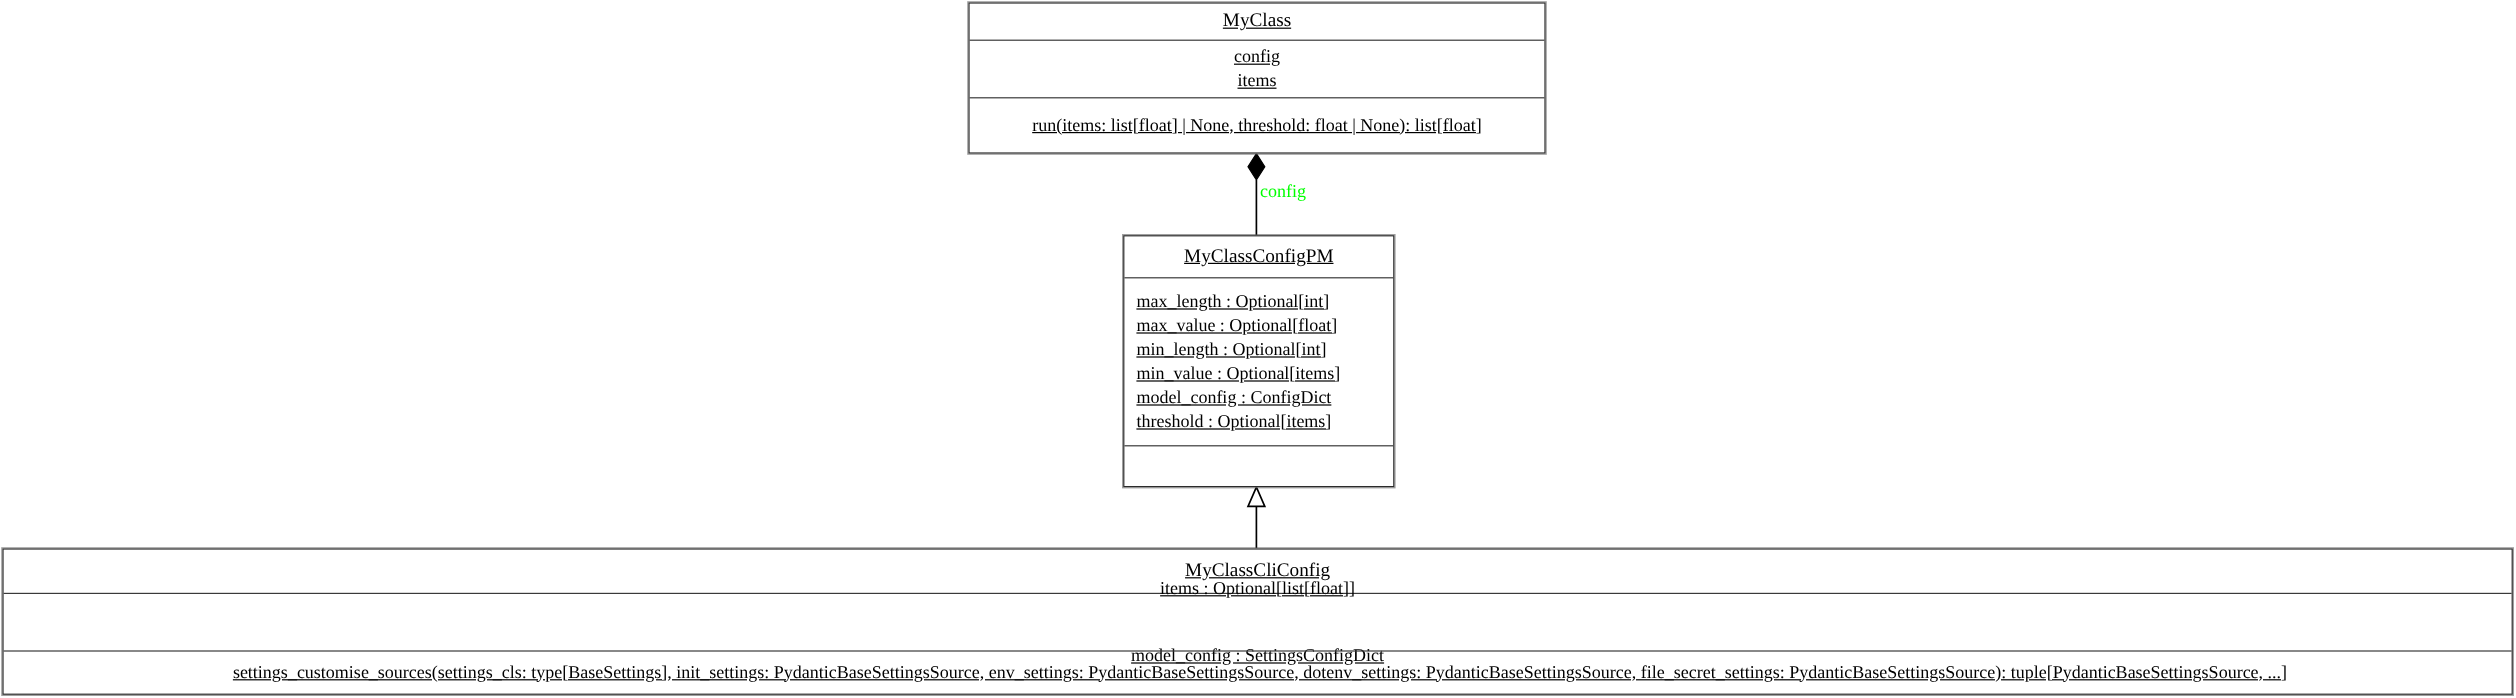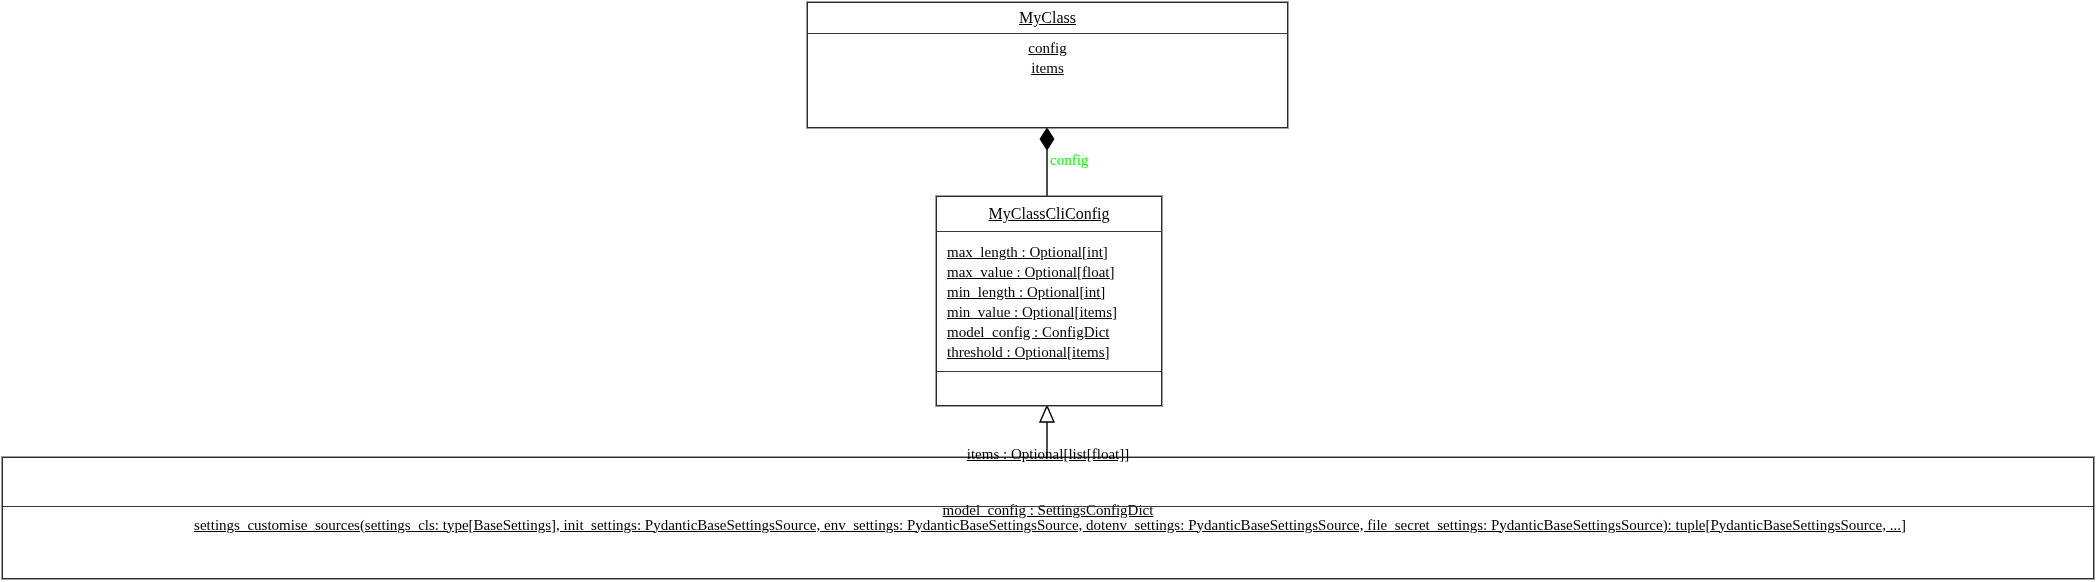--- a/index.html
+++ b/index.html
@@ -159,38 +159,44 @@
   <div class="edge-label" id="edge-label-config">config</div>
 
   <div class="uml-class" id="class-myclass">
     <div class="uml-compartment comp-name">
       <div class="uml-name">MyClass</div>
     </div>
     <div class="uml-compartment comp-attrs attrs-centered">
       <div class="uml-attr">config</div>
       <div class="uml-attr">items</div>
     </div>
+    <div class="uml-compartment comp-ops ops-centered">
+      <div class="uml-op">run(items: list[float] | None, threshold: float | None): list[float]</div>
+    </div>
   </div>
 
   <div class="uml-class" id="class-myclassconfigpm">
     <div class="uml-compartment comp-name">
-      <div class="uml-name">MyClassCliConfig</div>
+      <div class="uml-name">MyClassConfigPM</div>
     </div>
     <div class="uml-compartment comp-attrs attrs-left">
       <div class="uml-attr">max_length : Optional[int]</div>
       <div class="uml-attr">max_value : Optional[float]</div>
       <div class="uml-attr">min_length : Optional[int]</div>
       <div class="uml-attr">min_value : Optional[items]</div>
       <div class="uml-attr">model_config : ConfigDict</div>
       <div class="uml-attr">threshold : Optional[items]</div>
     </div>
     <div class="uml-compartment comp-ops ops-centered"></div>
   </div>
 
   <div class="uml-class" id="class-myclasscliconfig">
+    <div class="uml-compartment comp-name">
+      <div class="uml-name">MyClassCliConfig</div>
+    </div>
     <div class="uml-compartment comp-attrs attrs-centered">
       <div class="uml-attr">items : Optional[list[float]]</div>
       <div class="uml-attr">model_config : SettingsConfigDict</div>
     </div>
     <div class="uml-compartment comp-ops ops-centered">
       <div class="uml-op">settings_customise_sources(settings_cls: type[BaseSettings], init_settings: PydanticBaseSettingsSource, env_settings: PydanticBaseSettingsSource, dotenv_settings: PydanticBaseSettingsSource, file_secret_settings: PydanticBaseSettingsSource): tuple[PydanticBaseSettingsSource, ...]</div>
     </div>
   </div>
 
 </div>

